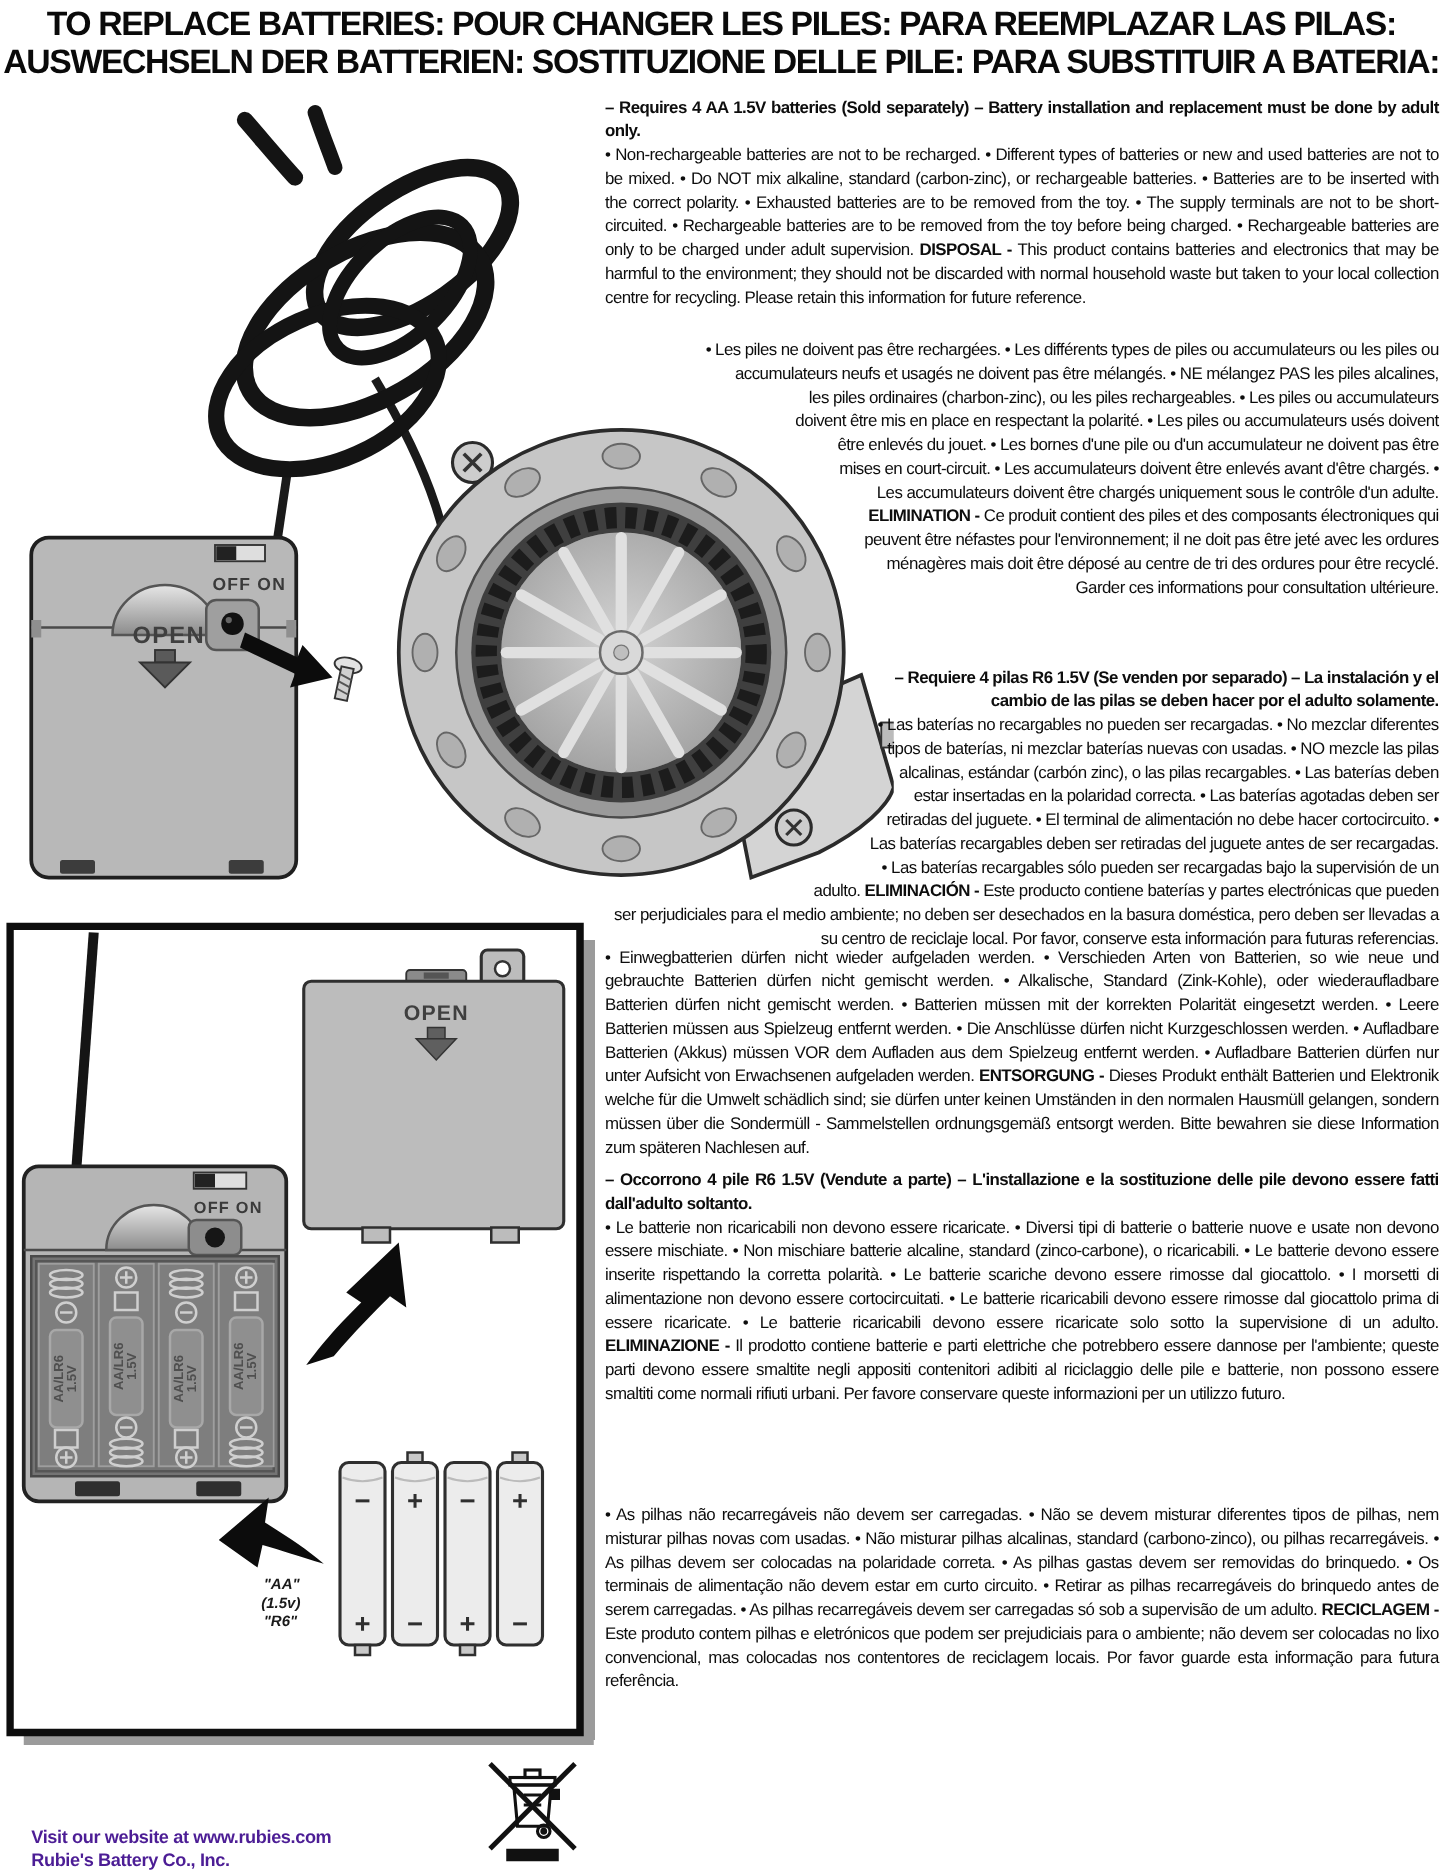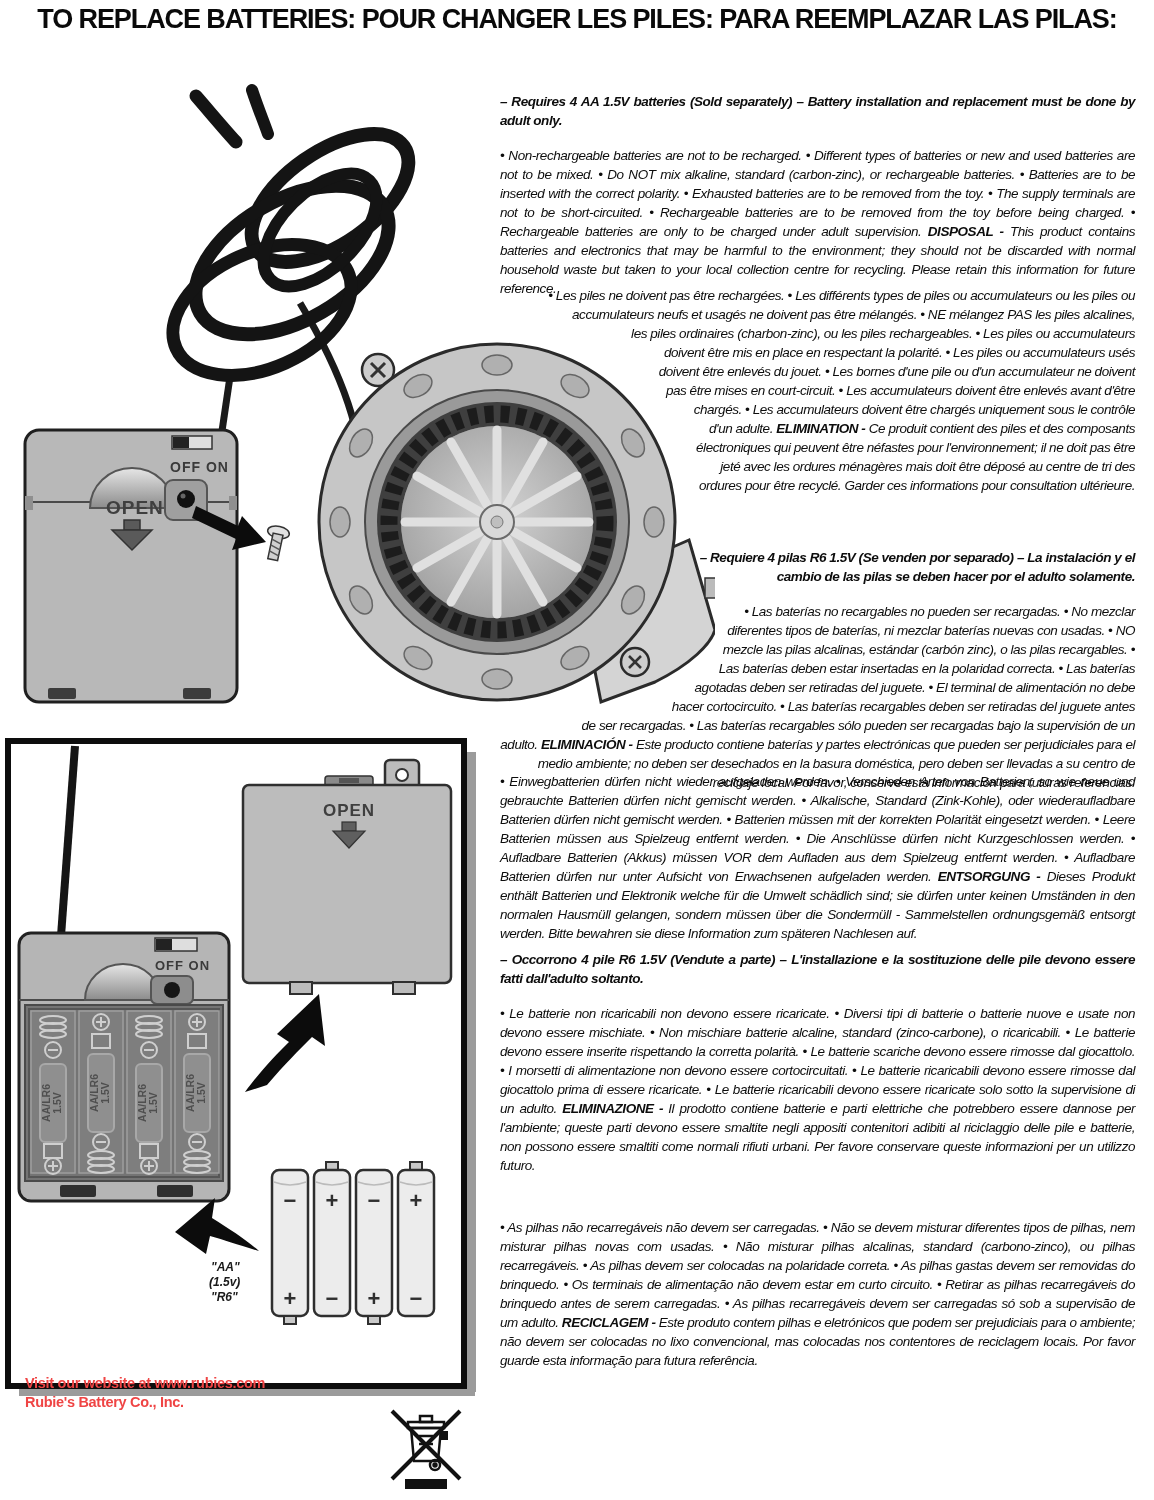--- a/index.html
+++ b/index.html
@@ -2,40 +2,41 @@
 <html><head>
 <meta charset="utf-8">
 <style>
   html,body{margin:0;padding:0;background:#ffffff;}
   #page{position:relative;width:1154px;height:1500px;background:#ffffff;overflow:hidden;
         font-family:"Liberation Sans",sans-serif;color:#0e0e0e;}
   .title{position:absolute;top:4px;left:0;width:1154px;text-align:center;
          font-weight:bold;font-size:27px;line-height:30px;letter-spacing:-1.1px;color:#0a0a0a;}
   .sec{position:absolute;left:484px;width:667px;font-size:13.5px;line-height:19px;
        letter-spacing:-0.45px;text-align:justify;color:#0d0d0d;}
-  .sec p{margin:16px;font-style:italic;}
+  .sec p{margin:0;}
   .heading{font-weight:bold;}
   .wrapzone{text-align:right;}
   .fanfloat{float:left;shape-margin:6px;}
   #float-fr{width:205px;height:224px;
     shape-outside:polygon(0px 0px,20px 24px,80px 42px,124px 66px,151px 90px,169px 114px,183px 138px,192px 164px,200px 200px,202px 224px,0px 224px);}
   #float-es{width:218px;height:186px;
     shape-outside:polygon(0px 0px,200px 0px,207px 32px,213px 72px,213px 112px,192px 150px,140px 172px,0px 186px);}
   .figure{position:absolute;}
-  .footer-text{position:absolute;left:25px;top:1374px;font-weight:bold;font-size:14.5px;
-               line-height:19px;letter-spacing:-0.3px;color:#ef4444;}
+  .footer-text{position:absolute;left:25px;top:1461px;font-weight:bold;font-size:14.5px;
+               line-height:19px;letter-spacing:-0.3px;color:#4c1d95;}
   svg text{font-family:"Liberation Sans",sans-serif;}
 </style>
 </head>
 <body>
 
 <div id="page">
 
   <div class="title">
     <div>TO REPLACE BATTERIES: POUR CHANGER LES PILES: PARA REEMPLAZAR LAS PILAS:</div>
+    <div>AUSWECHSELN DER BATTERIEN: SOSTITUZIONE DELLE PILE: PARA SUBSTITUIR A BATERIA:</div>
   </div>
 
   <svg class="figure" style="left:0;top:78px" width="480" height="650" viewBox="0 0 480 650">
     <defs>
       <linearGradient id="domeGrad" x1="0" y1="0" x2="0" y2="1">
         <stop offset="0" stop-color="#e6e6e6"></stop>
           <stop offset="1" stop-color="#8c8c8c"></stop>
       </linearGradient>
     </defs>
 

